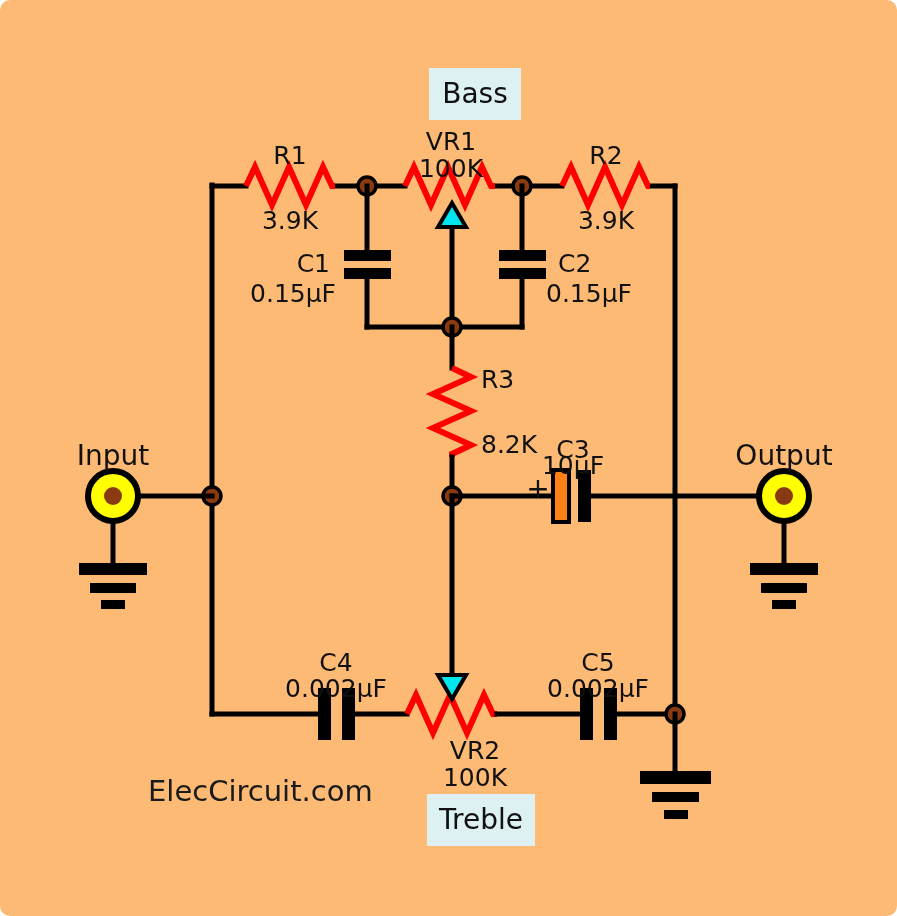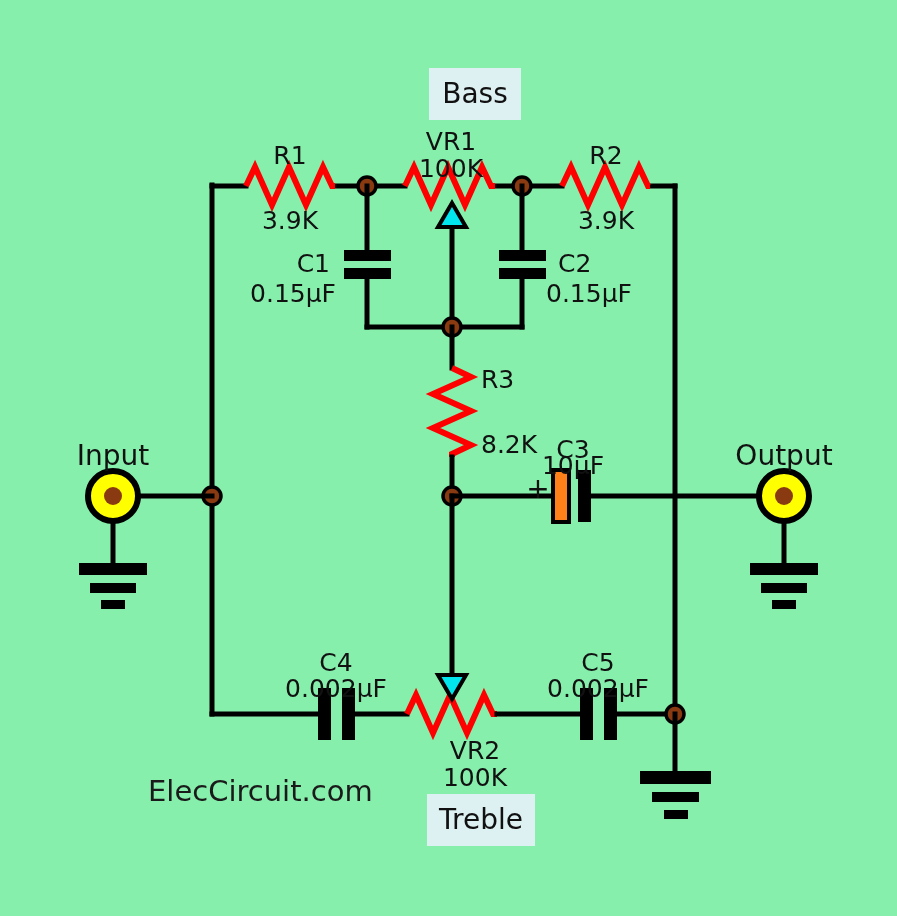--- a/index.html
+++ b/index.html
@@ -4,23 +4,24 @@
 <style>
   html, body {
     margin: 0;
     padding: 0;
     background: #ffffff;
   }
   #canvas {
     position: relative;
     width: 897px;
     height: 916px;
-    background: #86efac;
+    background: #fdba74;
     font-family: "DejaVu Sans", "Liberation Sans", sans-serif;
     overflow: hidden;
+    border-radius: 10px;
   }
   svg#schematic {
     position: absolute;
     left: 0;
     top: 0;
     width: 897px;
     height: 916px;
   }
   .lbl {
     font-family: "DejaVu Sans", "Liberation Sans", sans-serif;

